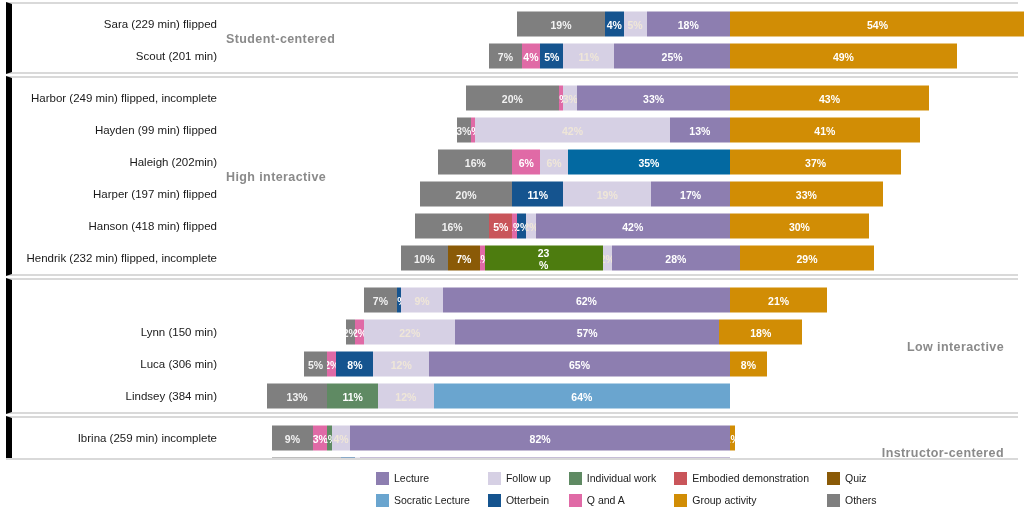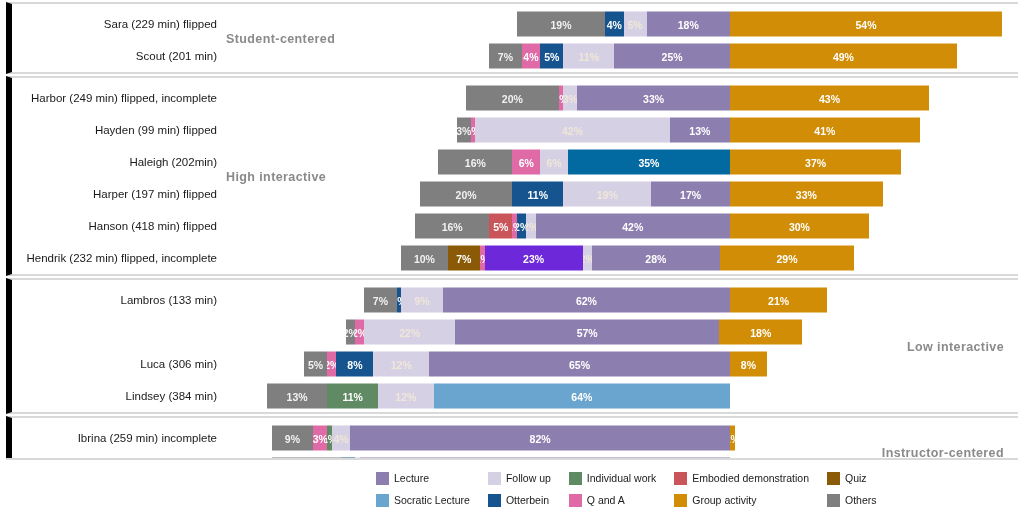--- a/index.html
+++ b/index.html
@@ -129,21 +129,21 @@
               <span>%</span>
             </div>
             <div class="seg" title="Follow up 5%" style="width: 23.15px; background: rgb(214, 208, 228); color: rgb(239, 230, 216);">
               <span>5</span>
               <span>%</span>
             </div>
             <div class="seg" title="Lecture 18%" style="width: 83.34px; background: rgb(141, 126, 176); color: rgb(255, 255, 255);">
               <span>18</span>
               <span>%</span>
             </div>
-            <div class="seg" title="Group activity 54%" style="width: 272px; background: rgb(209, 141, 5); color: rgb(255, 255, 255);">
+            <div class="seg" title="Group activity 54%" style="width: 295px; background: rgb(209, 141, 5); color: rgb(255, 255, 255);">
               <span>54</span>
               <span>%</span>
             </div>
           </div>
         </div>
         <div class="row" style="margin-top: 0px;">
           <div class="row-label">Scout (201 min)</div>
           <div class="bar" style="left: 461.24px;">
             <div class="seg" title="Others 7%" style="width: 32.41px; background: rgb(127, 127, 127); color: rgb(242, 242, 242);">
               <span>7</span>
@@ -315,21 +315,21 @@
               <span>%</span>
             </div>
             <div class="seg" title="Quiz 7%" style="width: 32.41px; background: rgb(138, 90, 7); color: rgb(255, 255, 255);">
               <span>7</span>
               <span>%</span>
             </div>
             <div class="seg" title="Q and A 1%" style="width: 4.63px; background: rgb(224, 106, 166); color: rgb(255, 255, 255);">
               <span>1</span>
               <span>%</span>
             </div>
-            <div class="seg" title="Otterbein 23%" style="width: 98px; background: #6d28d9; color: rgb(255, 255, 255);">
+            <div class="seg" title="Otterbein 23%" style="width: 118px; background: #4d7c0f; color: rgb(255, 255, 255); flex-direction: column;">
               <span>23</span>
               <span>%</span>
             </div>
             <div class="seg" title="Follow up 2%" style="width: 9.26px; background: rgb(214, 208, 228); color: rgb(239, 230, 216);">
               <span>2</span>
               <span>%</span>
             </div>
             <div class="seg" title="Lecture 28%" style="width: 128px; background: rgb(141, 126, 176); color: rgb(255, 255, 255);">
               <span>28</span>
               <span>%</span>
@@ -337,21 +337,20 @@
             <div class="seg" title="Group activity 29%" style="width: 134.27px; background: rgb(209, 141, 5); color: rgb(255, 255, 255);">
               <span>29</span>
               <span>%</span>
             </div>
           </div>
         </div>
       </div>
       <div class="group" style="top: 278px; height: 136px;">
         <div class="group-label right" style="top: 60px;">Low interactive</div>
         <div class="row" style="margin-top: 4px;">
-          <div class="row-label">Lambros (133 min)</div>
           <div class="bar" style="left: 336.23px;">
             <div class="seg" title="Others 7%" style="width: 32.41px; background: rgb(127, 127, 127); color: rgb(242, 242, 242);">
               <span>7</span>
               <span>%</span>
             </div>
             <div class="seg" title="Otterbein 1%" style="width: 4.63px; background: rgb(21, 84, 143); color: rgb(255, 255, 255);">
               <span>1</span>
               <span>%</span>
             </div>
             <div class="seg" title="Follow up 9%" style="width: 41.67px; background: rgb(214, 208, 228); color: rgb(239, 230, 216);">
@@ -362,20 +361,21 @@
               <span>62</span>
               <span>%</span>
             </div>
             <div class="seg" title="Group activity 21%" style="width: 97.23px; background: rgb(209, 141, 5); color: rgb(255, 255, 255);">
               <span>21</span>
               <span>%</span>
             </div>
           </div>
         </div>
         <div class="row" style="margin-top: 0px;">
+          <div class="row-label">Lynn (150 min)</div>
           <div class="bar" style="left: 317.71px;">
             <div class="seg" title="Others 2%" style="width: 9.26px; background: rgb(127, 127, 127); color: rgb(242, 242, 242);">
               <span>2</span>
               <span>%</span>
             </div>
             <div class="seg" title="Q and A 2%" style="width: 9.26px; background: rgb(224, 106, 166); color: rgb(255, 255, 255);">
               <span>2</span>
               <span>%</span>
             </div>
             <div class="seg" title="Follow up 22%" style="width: 91px; background: rgb(214, 208, 228); color: rgb(239, 230, 216);">

